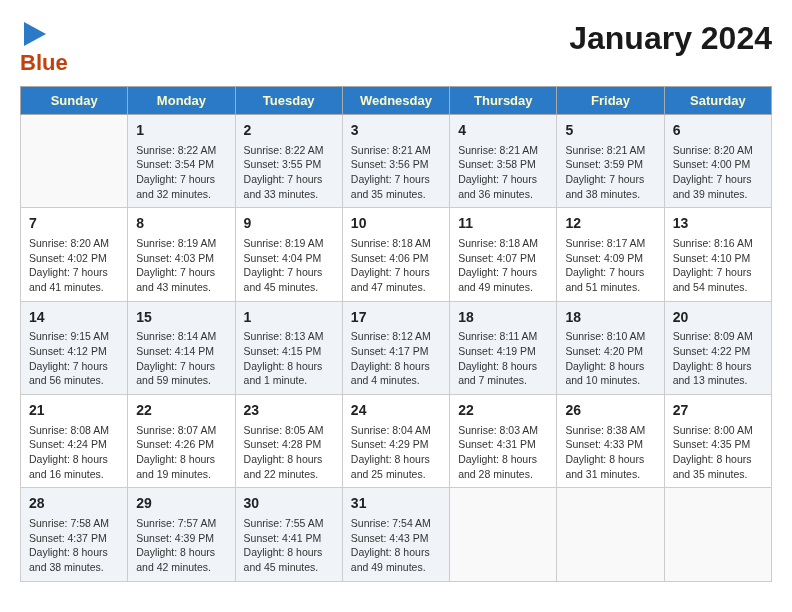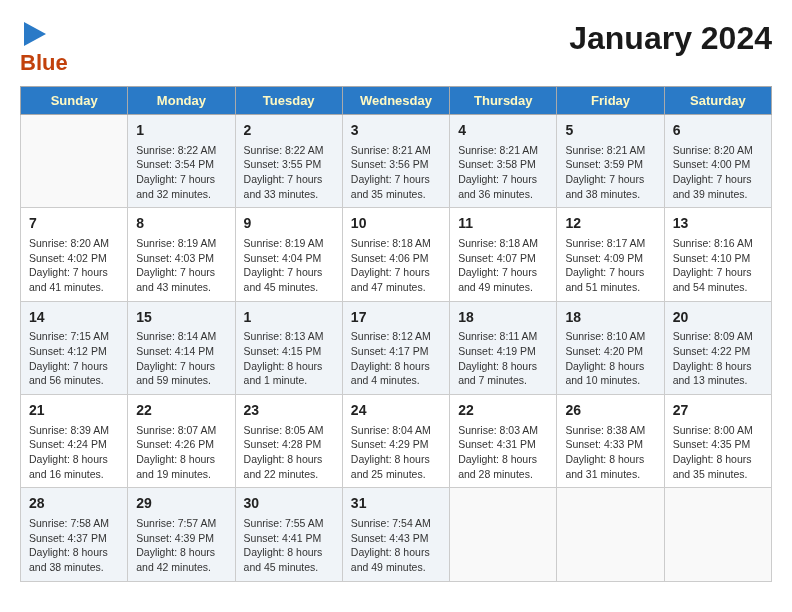--- a/index.html
+++ b/index.html
@@ -185,21 +185,21 @@
         <td>
         <div class="day-num">13</div>
         <div class="day-info">Sunrise: 8:16 AM</div>
         <div class="day-info">Sunset: 4:10 PM</div>
         <div class="day-info">Daylight: 7 hours and 54 minutes.</div>
       </td>
       </tr>
       <tr class="row-shaded">
         <td>
         <div class="day-num">14</div>
-        <div class="day-info">Sunrise: 7:15 AM</div>
+        <div class="day-info">Sunrise: 9:15 AM</div>
         <div class="day-info">Sunset: 4:12 PM</div>
         <div class="day-info">Daylight: 7 hours and 56 minutes.</div>
       </td>
         <td>
         <div class="day-num">15</div>
         <div class="day-info">Sunrise: 8:14 AM</div>
         <div class="day-info">Sunset: 4:14 PM</div>
         <div class="day-info">Daylight: 7 hours and 59 minutes.</div>
       </td>
         <td>
@@ -229,21 +229,21 @@
         <td>
         <div class="day-num">20</div>
         <div class="day-info">Sunrise: 8:09 AM</div>
         <div class="day-info">Sunset: 4:22 PM</div>
         <div class="day-info">Daylight: 8 hours and 13 minutes.</div>
       </td>
       </tr>
       <tr>
         <td>
         <div class="day-num">21</div>
-        <div class="day-info">Sunrise: 8:39 AM</div>
+        <div class="day-info">Sunrise: 8:08 AM</div>
         <div class="day-info">Sunset: 4:24 PM</div>
         <div class="day-info">Daylight: 8 hours and 16 minutes.</div>
       </td>
         <td>
         <div class="day-num">22</div>
         <div class="day-info">Sunrise: 8:07 AM</div>
         <div class="day-info">Sunset: 4:26 PM</div>
         <div class="day-info">Daylight: 8 hours and 19 minutes.</div>
       </td>
         <td>

